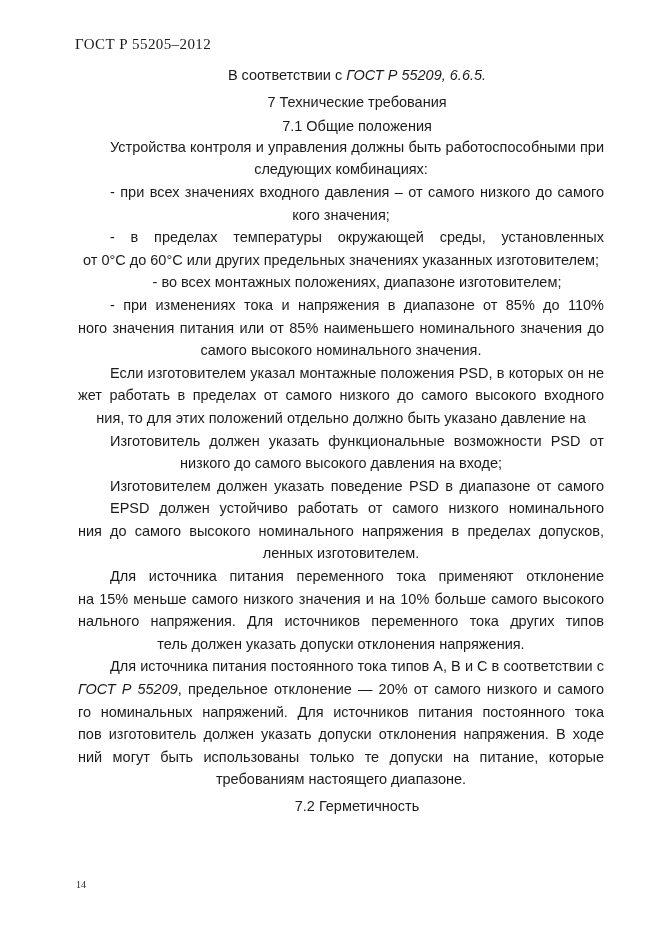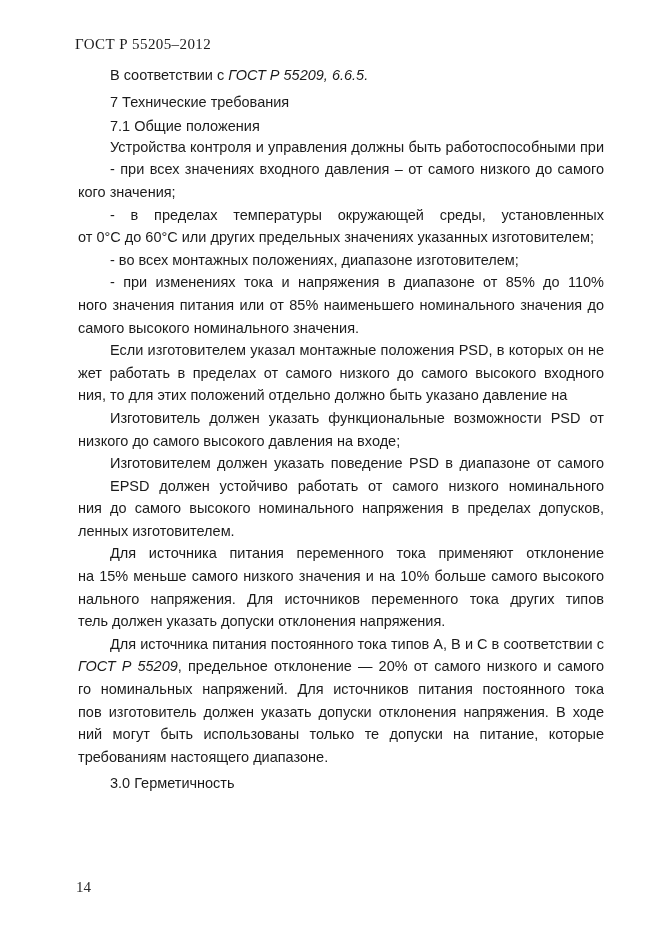--- a/index.html
+++ b/index.html
@@ -33,21 +33,21 @@
     left: 78px;
     top: 64px;
     width: 526px;
     color: #1b1b1b;
   }
   .line {
     font-size: 14.5px;
     line-height: 22.6px;
     height: 22.6px;
     overflow: hidden;
-    text-align: left;
+    text-align: center;
   }
   .line.justify {
     text-align: justify;
     text-align-last: justify;
   }
   .line.first {
     text-indent: 32px;
   }
   .line.bold {
     font-weight: normal;
@@ -57,35 +57,36 @@
     margin-bottom: -2px;
   }
   .italic {
     font-style: italic;
   }
   .page-number {
     position: absolute;
     left: 76px;
     top: 879px;
     font-family: "Liberation Serif", serif;
-    font-size: 15px;
+    font-size: 10px;
     color: #2a2a2a;
   }
 </style>
 </head>
 <body>
 
 <div class="page">
   <div class="running-header">ГОСТ Р 55205–2012</div>
 
   <div class="doc-body">
       <div class="line first"><span>В соответствии с </span><span class="italic">ГОСТ Р 55209, 6.6.5.</span></div>
       <div class="line first bold heading"><span>7 Технические требования</span></div>
       <div class="line first bold heading"><span>7.1 Общие положения</span></div>
       <div class="line first justify"><span>Устройства контроля и управления должны быть работоспособными при всех</span></div>
+      <div class="line"><span>следующих комбинациях:</span></div>
       <div class="line first justify"><span>- при всех значениях входного давления – от самого низкого до самого высо-</span></div>
       <div class="line"><span>кого значения;</span></div>
       <div class="line first justify"><span>- в пределах температуры окружающей среды, установленных изготовителем</span></div>
       <div class="line"><span>от 0°С до 60°С или других предельных значениях указанных изготовителем;</span></div>
       <div class="line first"><span>- во всех монтажных положениях, диапазоне изготовителем;</span></div>
       <div class="line first justify"><span>- при изменениях тока и напряжения в диапазоне от 85% до 110% номиналь-</span></div>
       <div class="line justify"><span>ного значения питания или от 85% наименьшего номинального значения до 110%</span></div>
       <div class="line"><span>самого высокого номинального значения.</span></div>
       <div class="line first justify"><span>Если изготовителем указал монтажные положения PSD, в которых он не мо-</span></div>
       <div class="line justify"><span>жет работать в пределах от самого низкого до самого высокого входного давле-</span></div>
@@ -99,17 +100,17 @@
       <div class="line first justify"><span>Для источника питания переменного тока применяют отклонение напряжения</span></div>
       <div class="line justify"><span>на 15% меньше самого низкого значения и на 10% больше самого высокого номи-</span></div>
       <div class="line justify"><span>нального напряжения. Для источников переменного тока других типов изготови-</span></div>
       <div class="line"><span>тель должен указать допуски отклонения напряжения.</span></div>
       <div class="line first justify"><span>Для источника питания постоянного тока типов А, В и С в соответствии с</span></div>
       <div class="line justify"><span class="italic">ГОСТ Р 55209</span><span>, предельное отклонение — 20% от самого низкого и самого высоко-</span></div>
       <div class="line justify"><span>го номинальных напряжений. Для источников питания постоянного тока других ти-</span></div>
       <div class="line justify"><span>пов изготовитель должен указать допуски отклонения напряжения. В ходе испыта-</span></div>
       <div class="line justify"><span>ний могут быть использованы только те допуски на питание, которые отвечают</span></div>
       <div class="line"><span>требованиям настоящего диапазоне.</span></div>
-      <div class="line first bold heading"><span>3.0 Герметичность</span></div>
+      <div class="line first bold heading"><span>7.2 Герметичность</span></div>
     </div>
 
   <div class="page-number">14</div>
 </div>
 
 </body></html>

